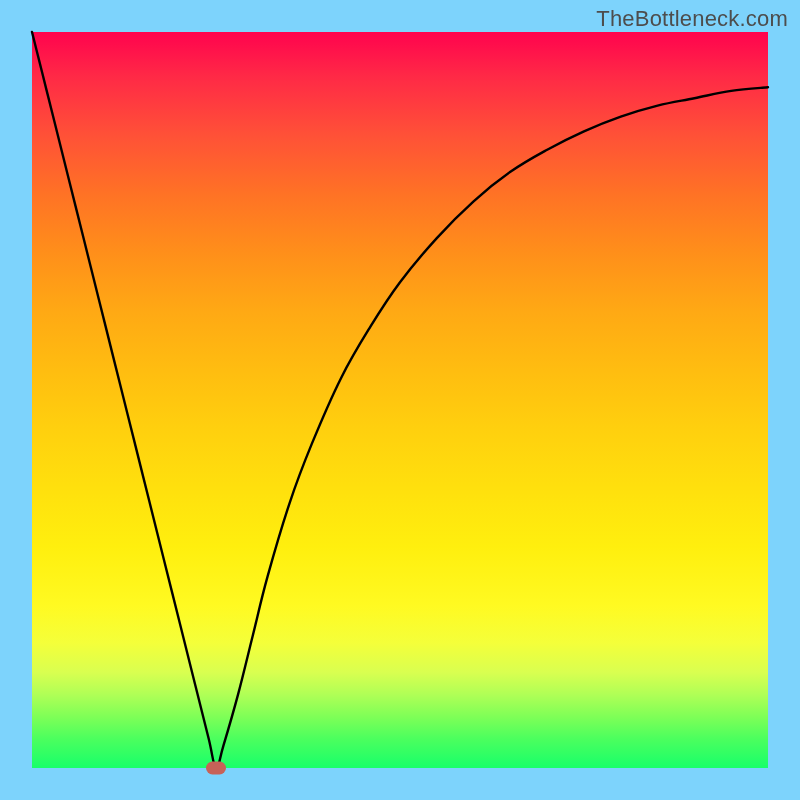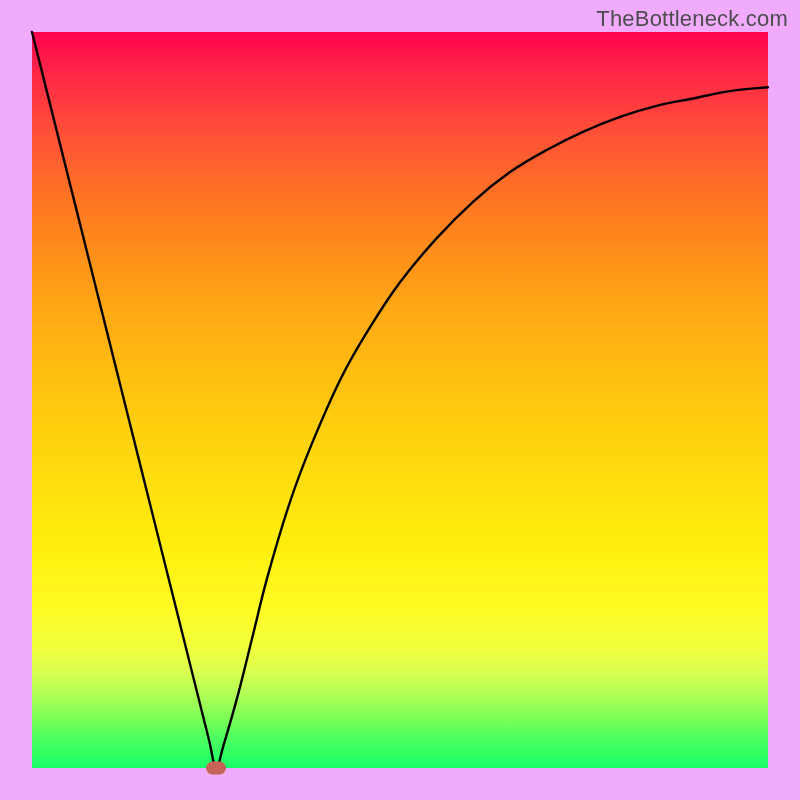--- a/index.html
+++ b/index.html
@@ -8,21 +8,21 @@
     width: 800px;
     height: 800px;
     overflow: hidden;
     background: #000;
     font-family: Arial, Helvetica, sans-serif;
   }
   .frame {
     position: relative;
     width: 800px;
     height: 800px;
-    background: #f0abfc;
+    background: #7dd3fc;
   }
   .plot-area {
     position: absolute;
     left: 32px;
     top: 32px;
     width: 736px;
     height: 736px;
     background: linear-gradient(
       to bottom,
       #ff034e 0%,

